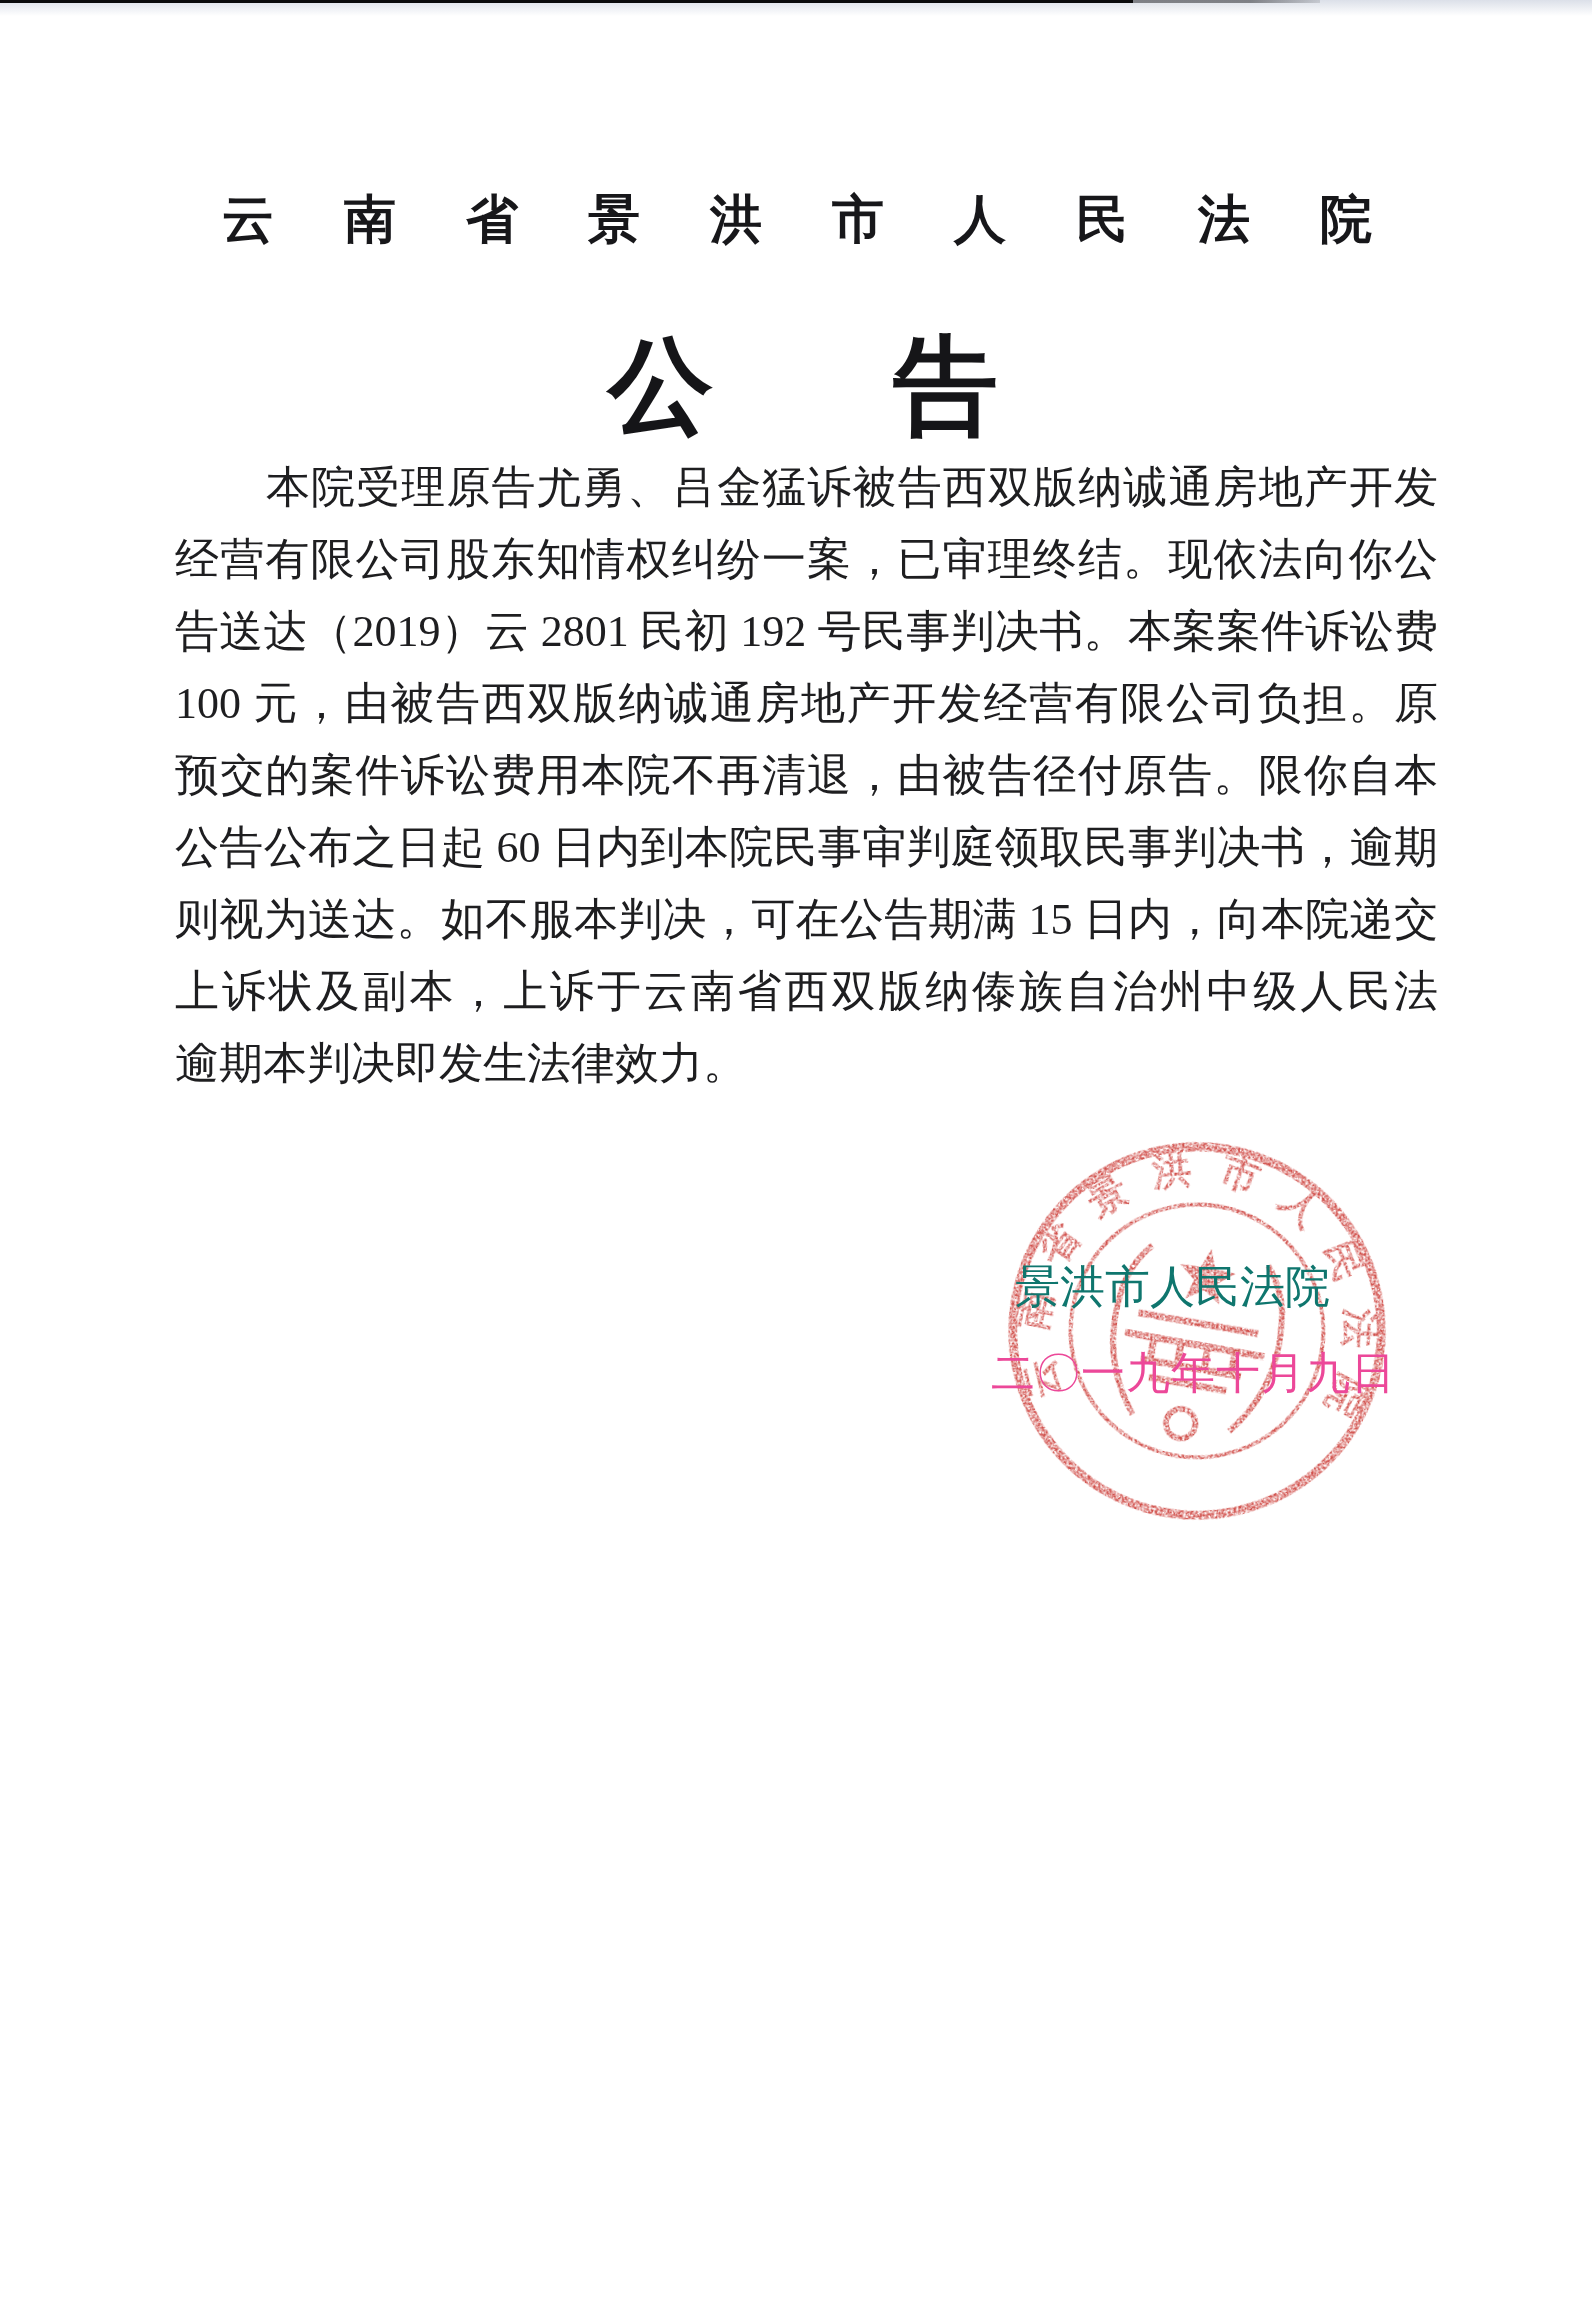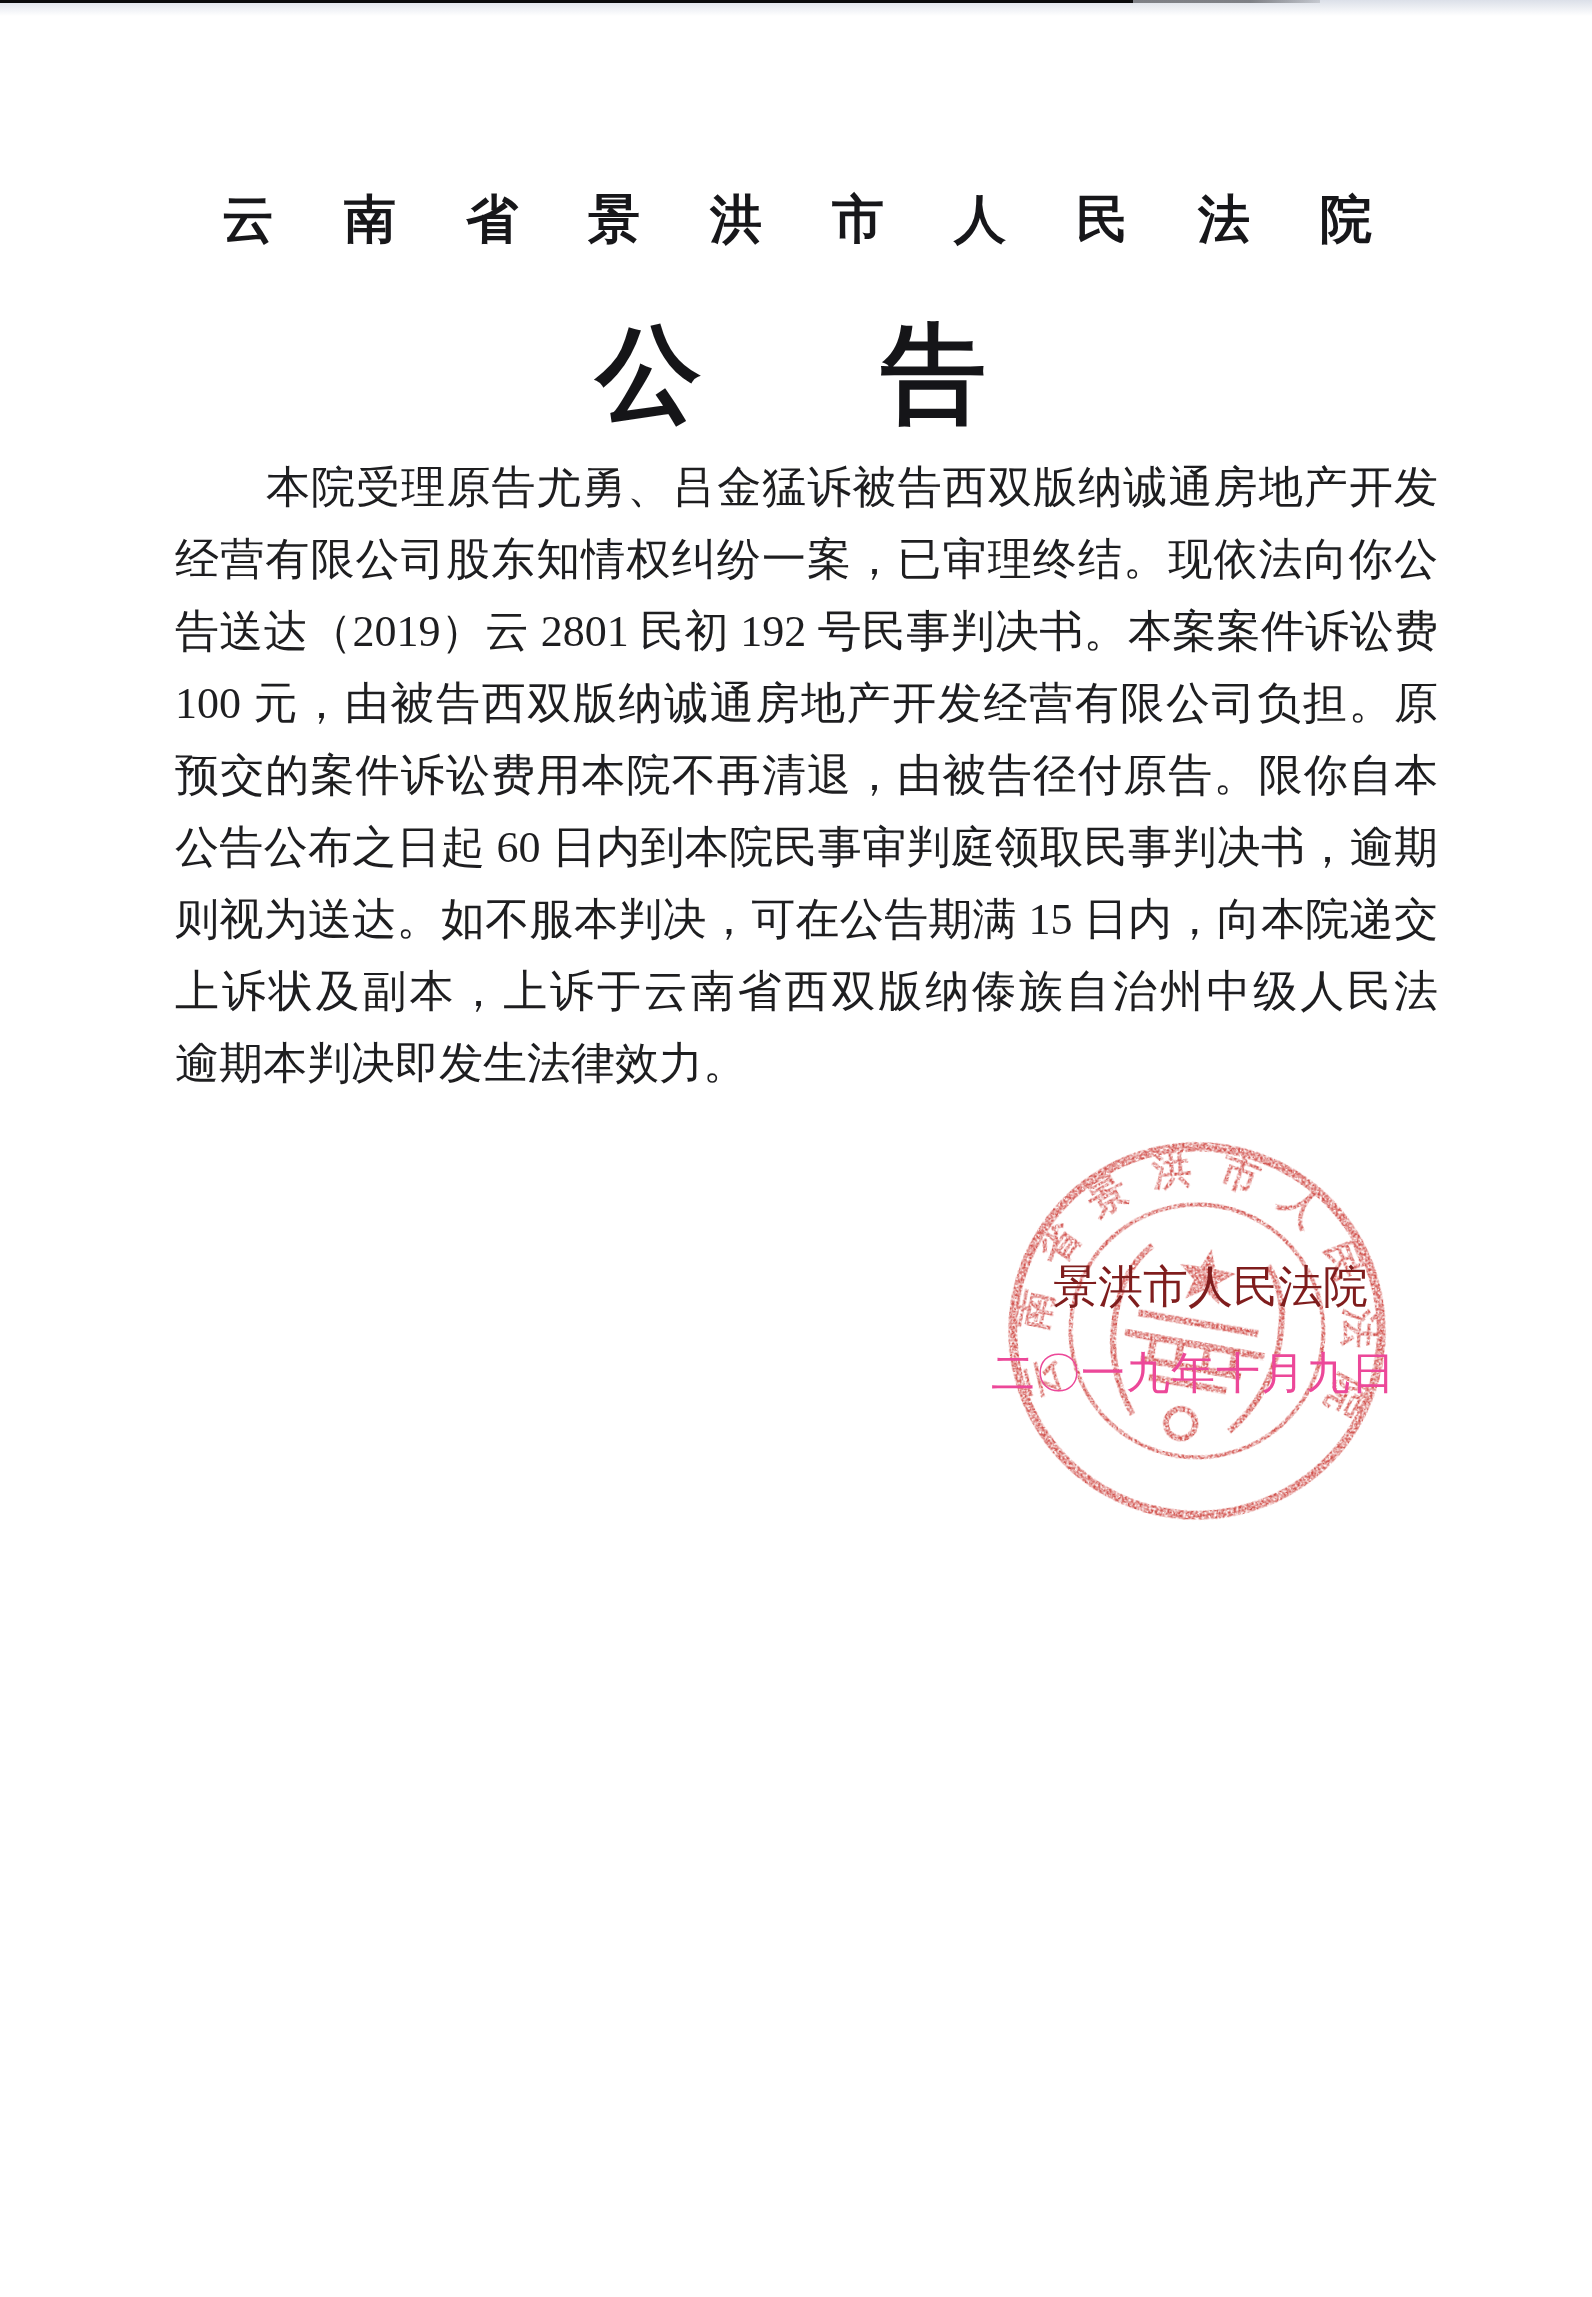--- a/index.html
+++ b/index.html
@@ -28,21 +28,21 @@
     margin: 0;
     font-size: 52px;
     font-weight: 700;
     letter-spacing: 70px;
     white-space: nowrap;
     color: #17171a;
   }
   .notice-title {
     position: absolute;
     left: 592px; top: 301px;
-    margin: 4px;
+    margin: 16px;
     font-size: 105px;
     font-weight: 700;
     letter-spacing: 180px;
     white-space: nowrap;
     color: #151518;
   }
   .body-block {
     position: absolute;
     left: 175px; top: 452px;
     width: 1263px;
@@ -61,22 +61,21 @@
     text-align: right;
     text-align-last: left;
   }
   .signature {
     position: absolute;
     left: 1015px; top: 1265px;
     font-size: 45px;
     line-height: 45px;
     white-space: nowrap;
     z-index: 3;
-    color: #7f1d1d;
-    margin-left: 38px;
+    color: #0f766e;
   }
   .sign-date {
     position: absolute;
     left: 991px; top: 1352px;
     font-size: 44px;
     line-height: 44px;
     letter-spacing: 1px;
     white-space: nowrap;
     z-index: 3;
     color: #ec4899;

